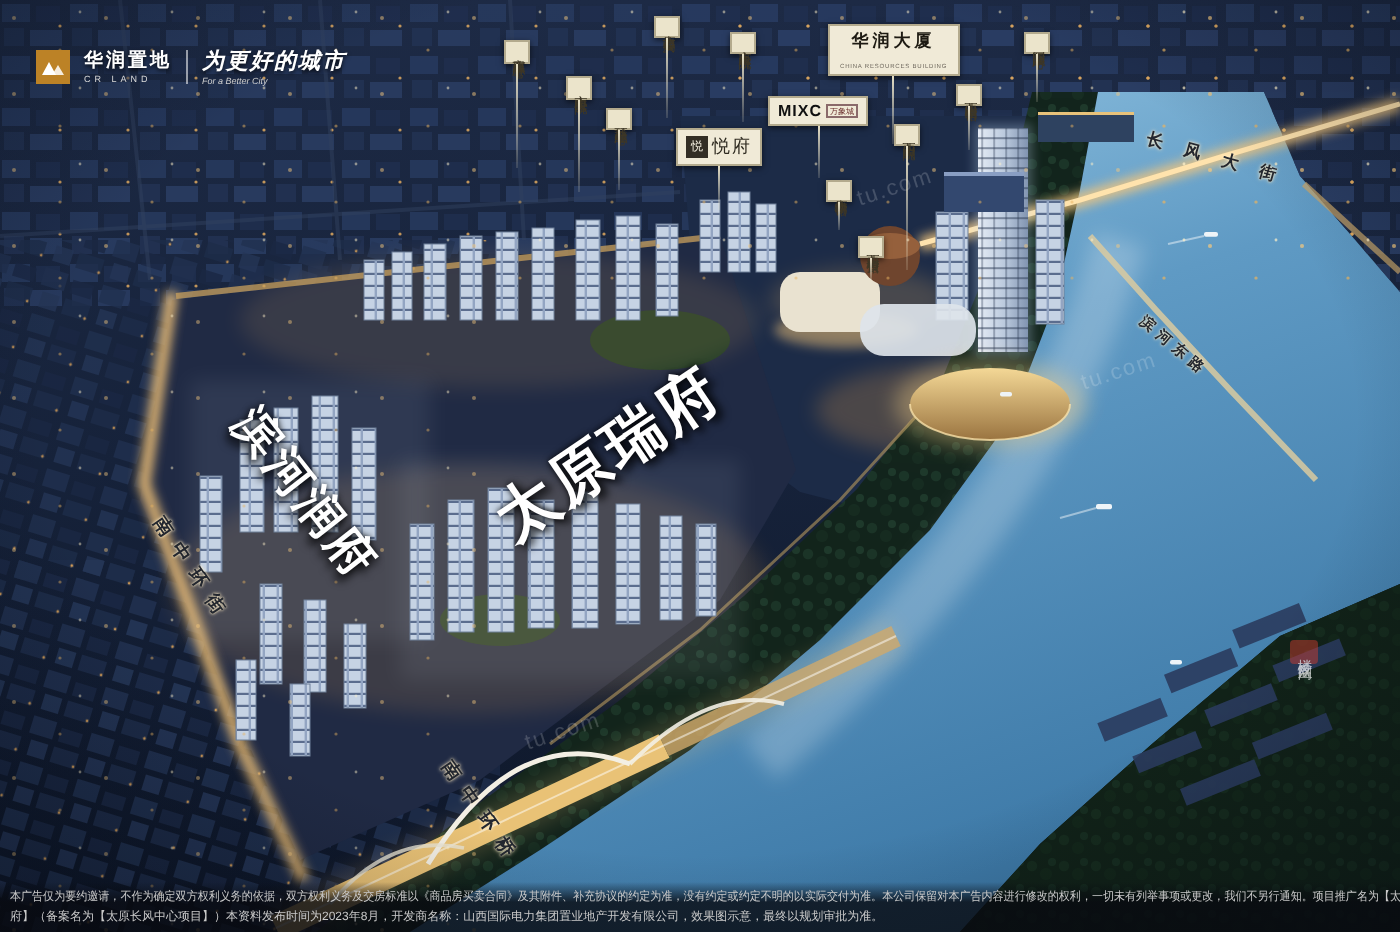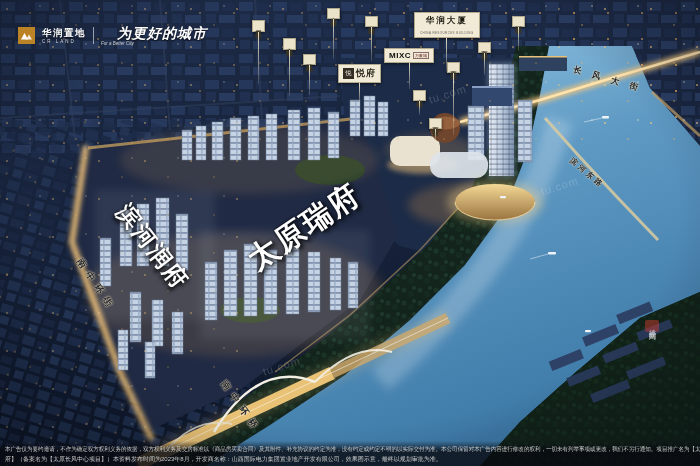--- a/index.html
+++ b/index.html
@@ -7,21 +7,21 @@
          font-family:"Liberation Sans",sans-serif;}
   .scene{position:absolute;left:0;top:0;z-index:0;}
 
   
   .brandbar{position:absolute;left:18px;top:25px;display:flex;align-items:center;gap:7px;z-index:40;}
   .logo-sq{width:17px;height:17px;flex:0 0 17px;}
   .bcol{display:flex;flex-direction:column;line-height:1.15;}
   .brand-cn{font-size:9.5px;color:#fff;font-weight:700;letter-spacing:1.5px;text-shadow:0 1px 2px rgba(0,0,0,.8);}
   .brand-en{font-size:4.5px;color:#d9d9d9;letter-spacing:2px;}
   .bdiv{width:1px;height:17px;background:rgba(255,255,255,.55);}
-  .slogan-cn{font-size:14px;color:#fff;font-weight:700;font-style:italic;letter-spacing:1px;text-shadow:0 1px 2px rgba(0,0,0,.8);margin-left:16px;}
+  .slogan-cn{font-size:11px;color:#fff;font-weight:700;font-style:italic;letter-spacing:1px;text-shadow:0 1px 2px rgba(0,0,0,.8);}
   .slogan-en{font-size:4.5px;color:#cfcfcf;font-style:italic;}
 
   
   .flag{position:absolute;display:flex;flex-direction:column;align-items:center;z-index:30;}
   .plate{writing-mode:vertical-rl;text-orientation:upright;background:#ebe4cb;color:#3e3726;
          font-size:6.5px;letter-spacing:.5px;line-height:1;padding:3px 2px;
          border:.5px solid #b3aa8d;box-shadow:0 1px 3px rgba(0,0,0,.6);white-space:nowrap;}
   .pole{width:1px;background:linear-gradient(#e7e0c6,rgba(231,224,198,.15));}
   .f0{left:252px;top:20px;} .f0 .pole{height:52px;}
   .f1{left:283px;top:38px;} .f1 .pole{height:46px;}
@@ -34,21 +34,21 @@
   .f8{left:413px;top:90px;} .f8 .pole{height:14px;}
   .f9{left:429px;top:118px;} .f9 .pole{height:12px;}
 
   
   .board{position:absolute;display:flex;flex-direction:column;align-items:center;z-index:31;}
   .bplate{background:#f0ead7;border:.5px solid #b3aa8d;box-shadow:0 1px 3px rgba(0,0,0,.6);
           display:flex;align-items:center;gap:2px;padding:2px 4px;}
   .yuefu{left:338px;top:64px;} .yuefu .pole{height:22px;}
   .seal{width:11px;height:11px;background:#332e25;color:#f4efe0;font-size:6px;display:flex;
         align-items:center;justify-content:center;font-family:"Liberation Serif",serif;}
-  .yf-name{font-family:"Liberation Serif",serif;font-weight:700;font-size:9px;color:#2e2a20;letter-spacing:1px;}
+  .yf-name{font-family:"Liberation Serif",serif;font-weight:400;font-size:9px;color:#2e2a20;letter-spacing:1px;}
   .mixc{left:384px;top:48px;} .mixc .pole{height:26px;}
   .mx-logo{font-weight:900;font-size:8px;color:#101010;letter-spacing:.5px;}
   .mx-tag{font-size:4px;color:#5e1d1d;border:.5px solid #8a6a6a;padding:0 1px;}
   .crt{left:414px;top:12px;} .crt .pole{height:34px;}
   .crt .bplate{flex-direction:column;gap:4px;padding:2px 5px;}
   .crt-name{font-family:"Liberation Serif",serif;font-weight:700;font-size:8.5px;color:#1d1a12;letter-spacing:2px;}
   .crt-cap{font-size:3px;color:#6b655a;letter-spacing:.4px;}
 
   
   .rl{position:absolute;color:#23272f;font-weight:700;z-index:25;white-space:nowrap;

